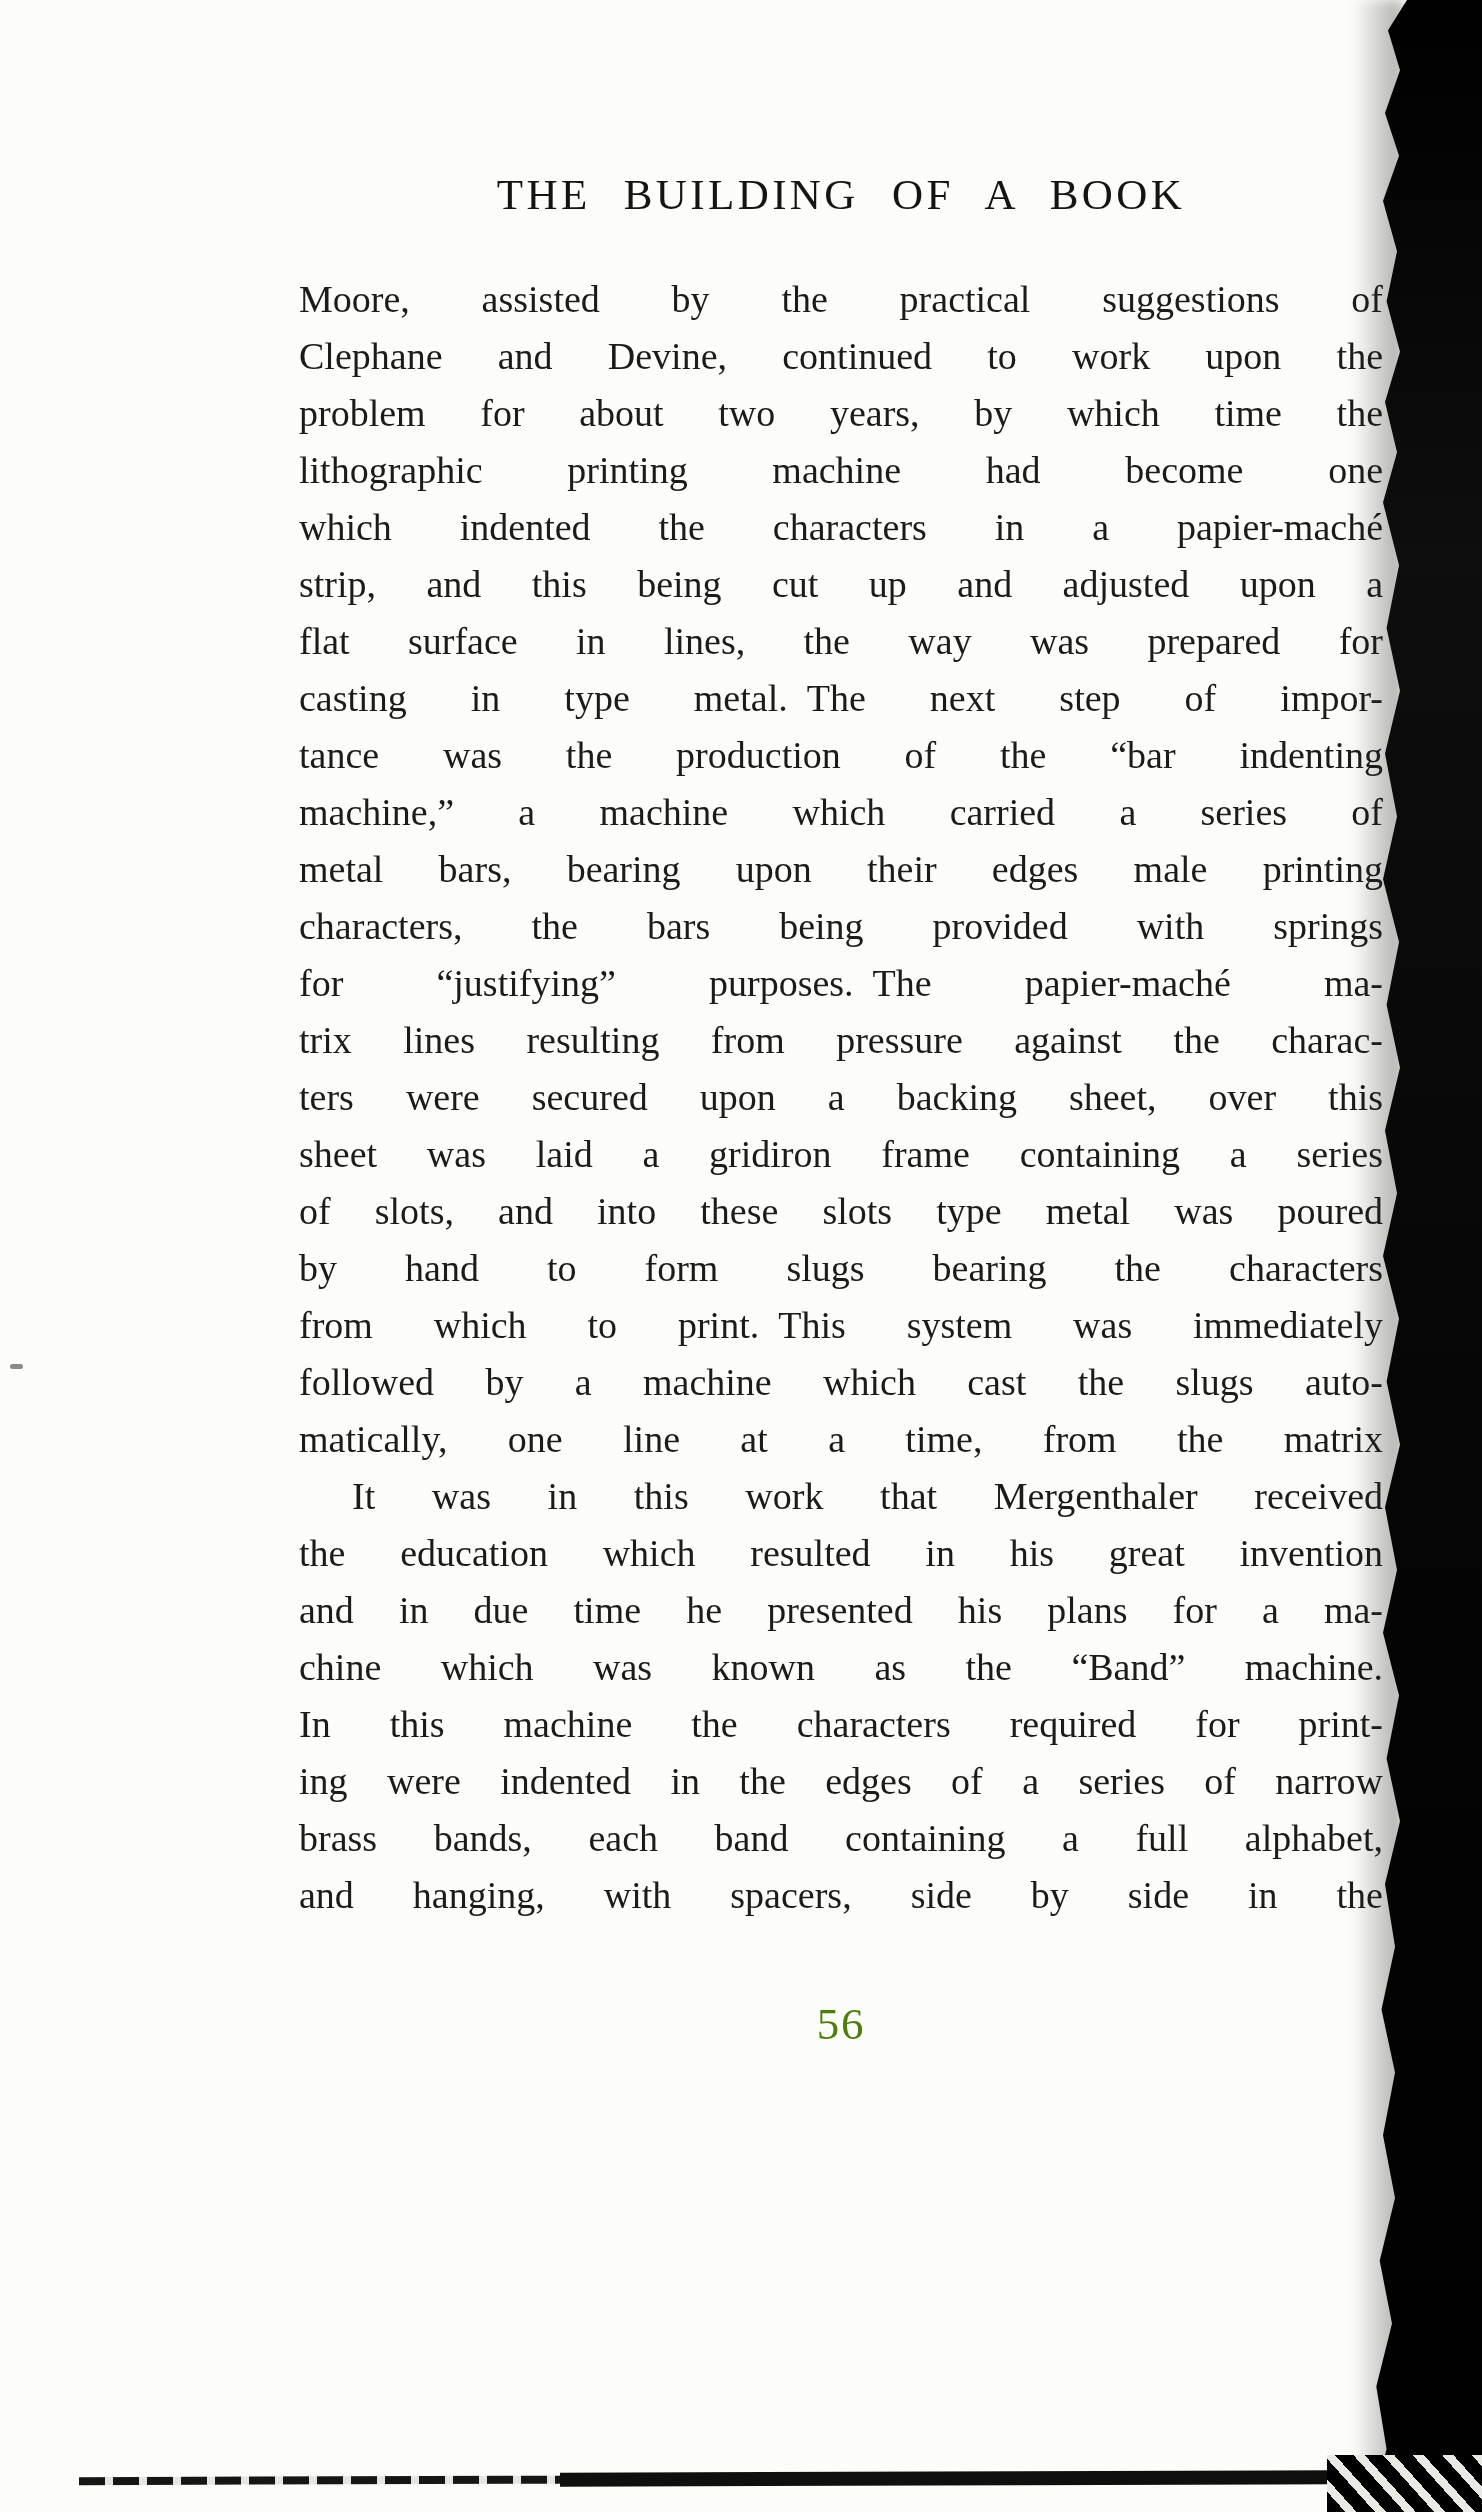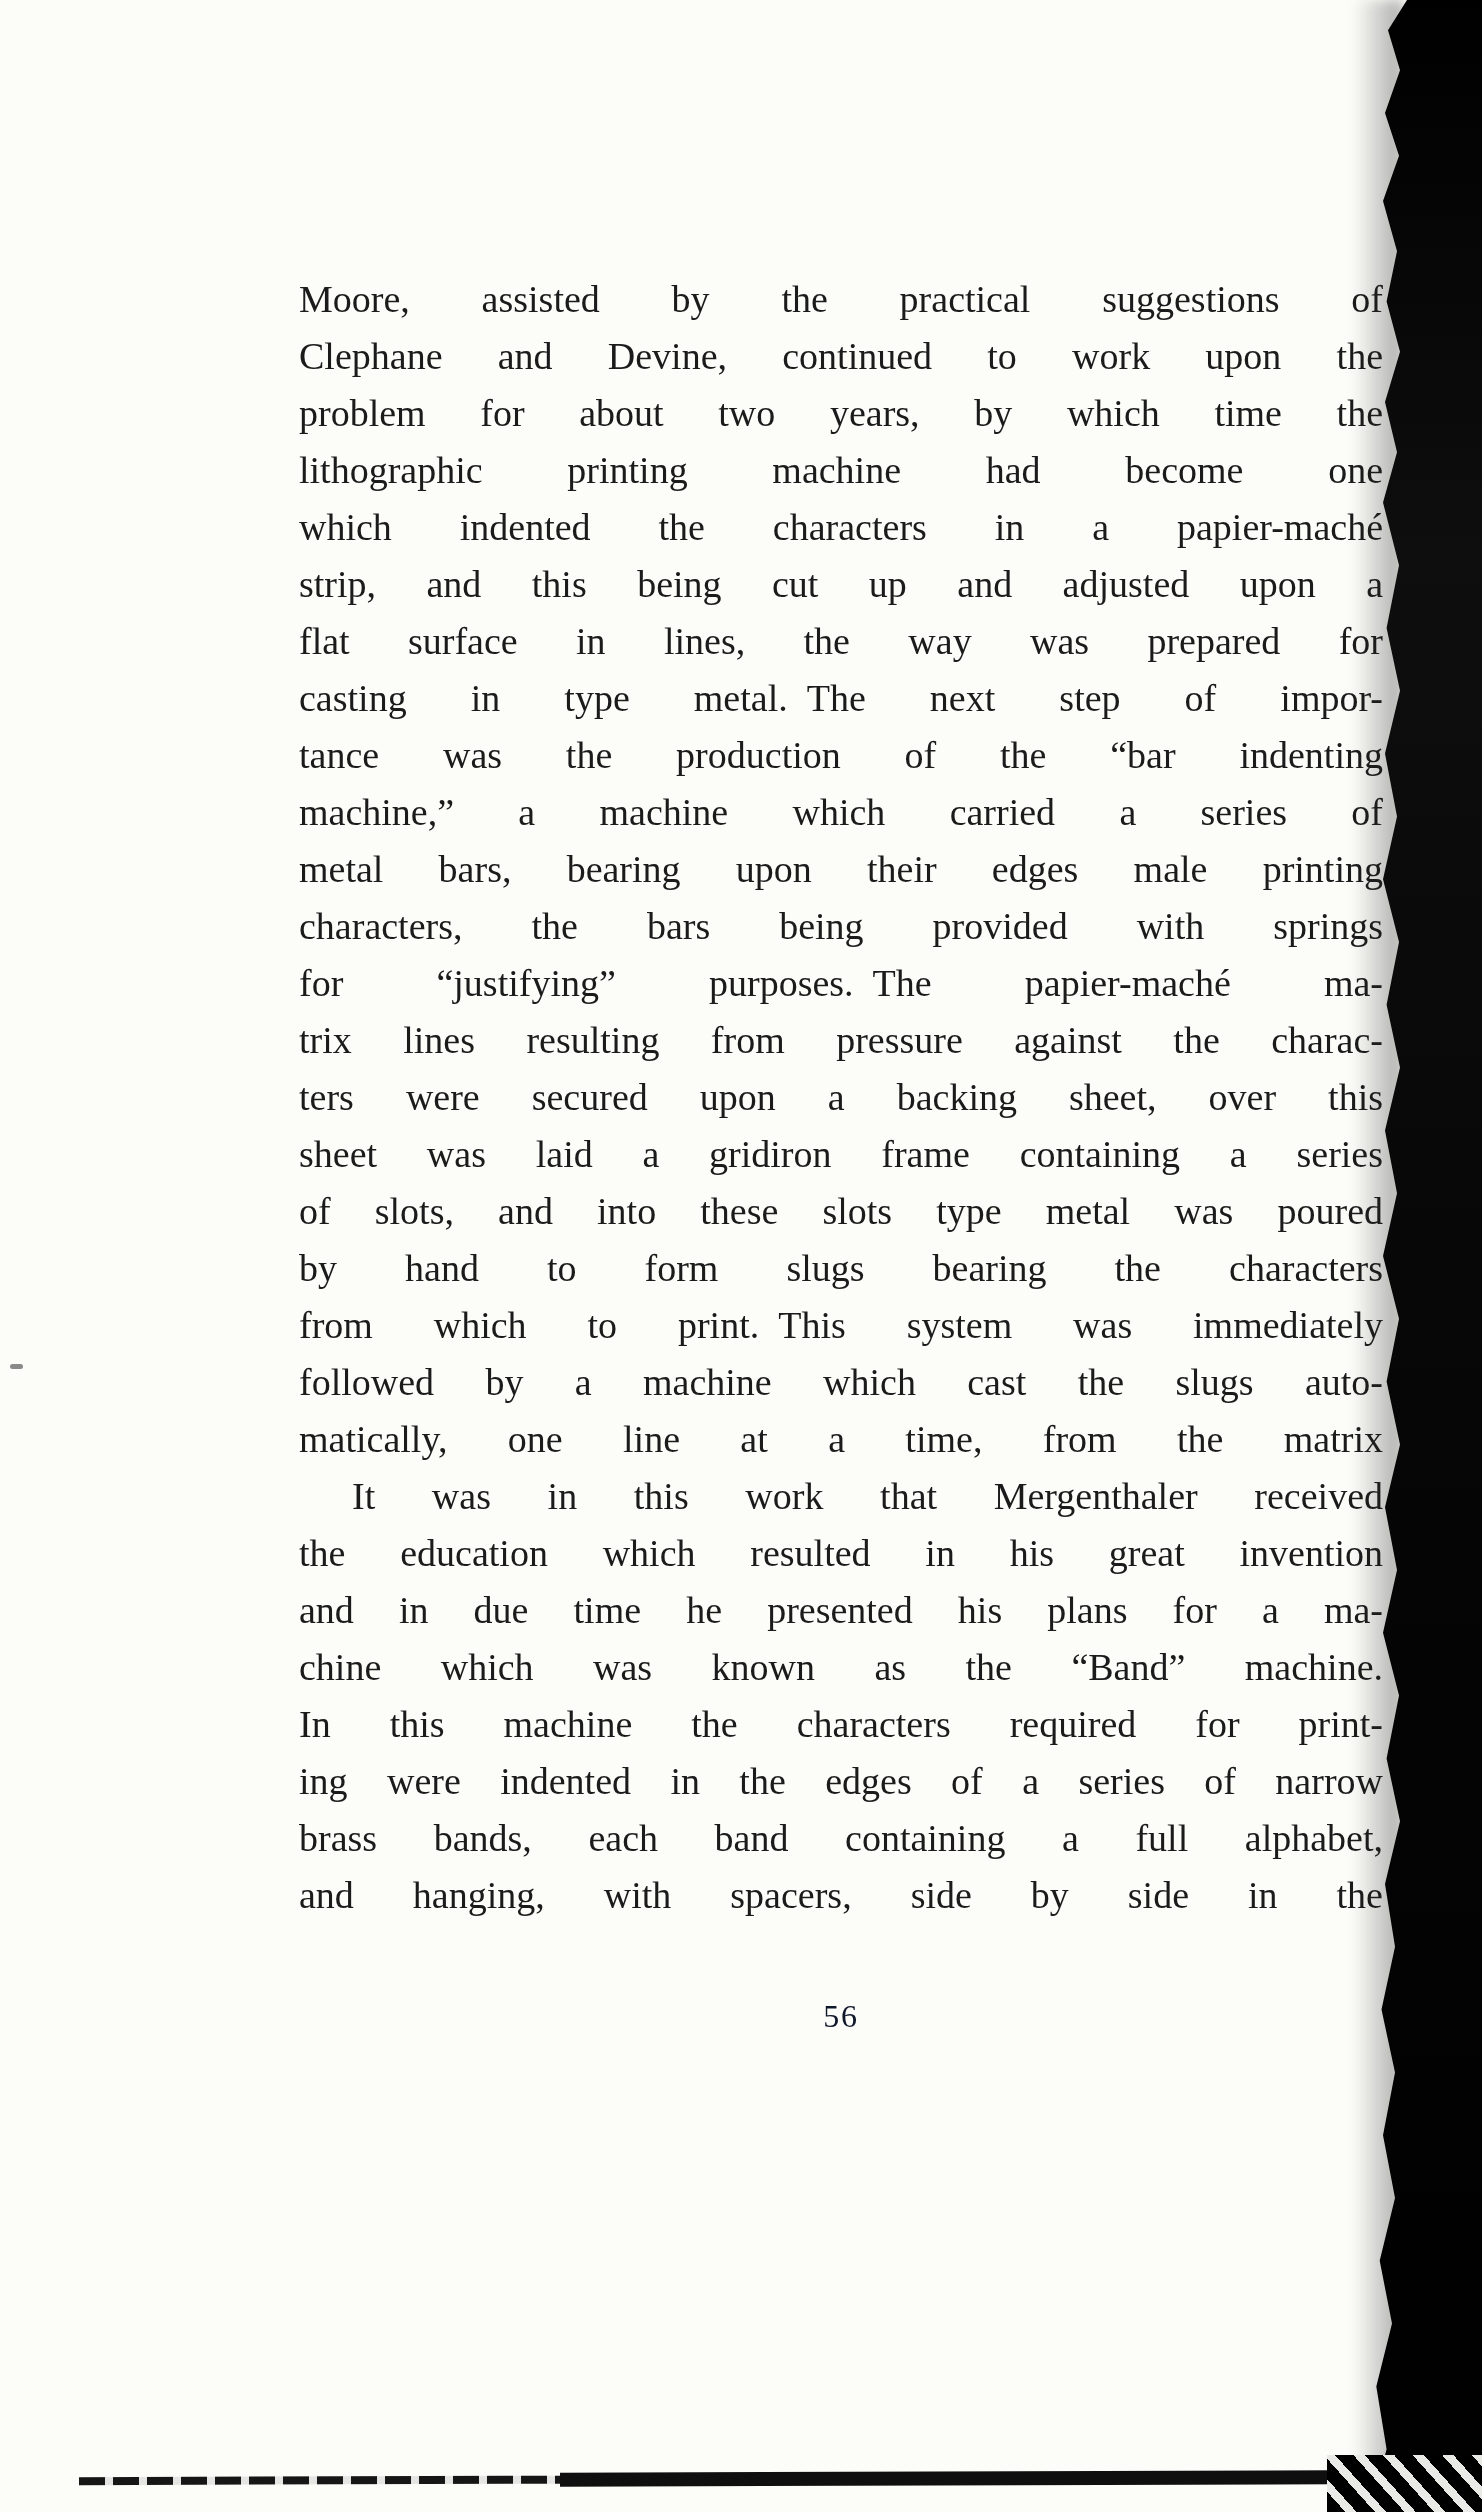--- a/index.html
+++ b/index.html
@@ -19,21 +19,21 @@
   }
   .body-text{
     position:absolute;left:299px;top:271px;width:1084px;
     font-size:38px;line-height:57px;color:#1b1b1b;
   }
   .line{text-align:justify;text-align-last:justify;}
   .line.para-end{text-align-last:left;}
   .line.indent{text-indent:53px;}
   .page-number{
     position:absolute;left:299px;top:1998px;width:1084px;
-    text-align:center;font-size:32px;letter-spacing:1.7px;color:#0f172a;
+    text-align:center;font-size:45px;letter-spacing:1.7px;color:#4d7c0f;
   }
   
   .edge-shadow{
     position:absolute;top:0;right:79px;width:50px;height:100%;
     background:linear-gradient(to right, rgba(40,40,40,0) 0%, rgba(40,40,40,0.38) 100%);
     filter:blur(6px);
   }
   .edge-band{
     position:absolute;top:0;right:0;width:116px;height:100%;
     background:linear-gradient(180deg,#000 0%,#0e0e0e 22%,#060606 55%,#000 100%);
@@ -68,20 +68,21 @@
   .speck{
     position:absolute;left:10.3px;top:1364px;width:13px;height:5.2px;
     background:#8a8a8a;border-radius:2.6px;
   }
 </style>
 </head>
 <body>
 
 <div class="page">
 
+  <div class="header">THE BUILDING OF A BOOK</div>
 
   <div class="body-text">
     <div class="line">Moore, assisted by the practical suggestions of</div>
     <div class="line">Clephane and Devine, continued to work upon the</div>
     <div class="line">problem for about two years, by which time the</div>
     <div class="line">lithographic printing machine had become one</div>
     <div class="line">which indented the characters in a papier-maché</div>
     <div class="line">strip, and this being cut up and adjusted upon a</div>
     <div class="line">flat surface in lines, the way was prepared for</div>
     <div class="line">casting in type metal. The next step of impor-</div>

